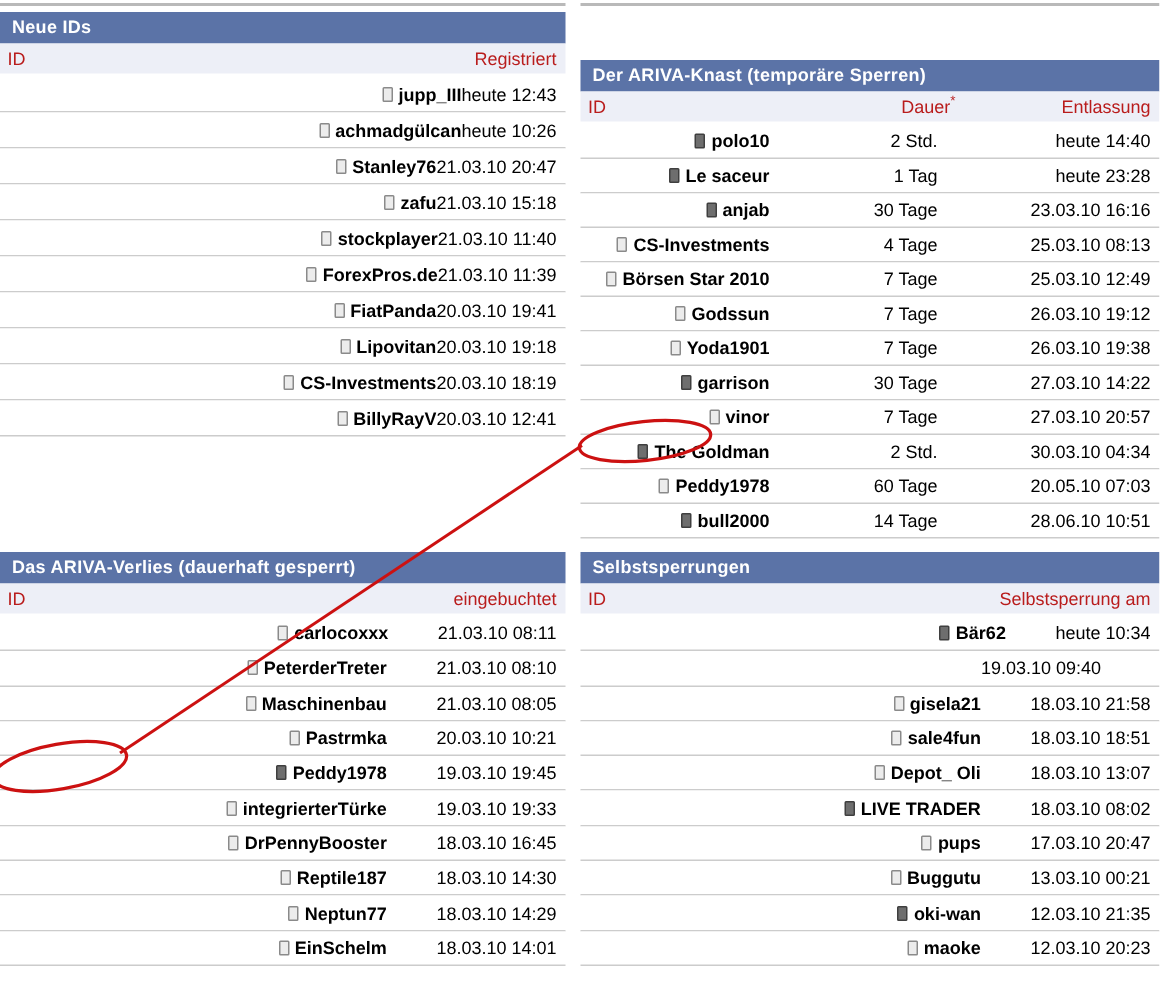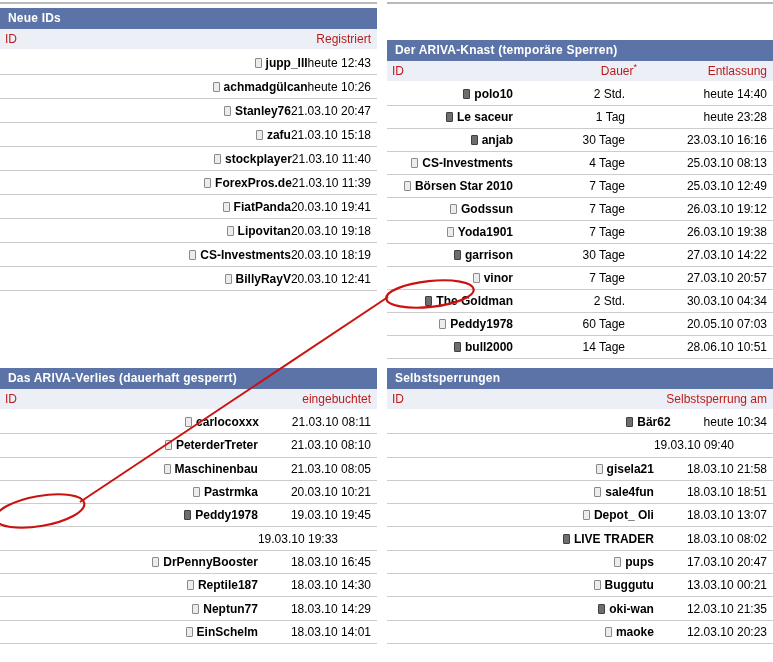--- a/index.html
+++ b/index.html
@@ -287,20 +287,24 @@
         <span class="val">20.03.10 10:21</span>
       </div>
       <div class="row g2">
         <span class="idcell">
           <span class="uicon dark"></span>
           <span>Peddy1978</span>
         </span>
         <span class="val">19.03.10 19:45</span>
       </div>
       <div class="row g2">
+        <span class="idcell">
+          <span class="uicon"></span>
+          <span>integrierterTürke</span>
+        </span>
         <span class="val">19.03.10 19:33</span>
       </div>
       <div class="row g2">
         <span class="idcell">
           <span class="uicon"></span>
           <span>DrPennyBooster</span>
         </span>
         <span class="val">18.03.10 16:45</span>
       </div>
       <div class="row g2">

